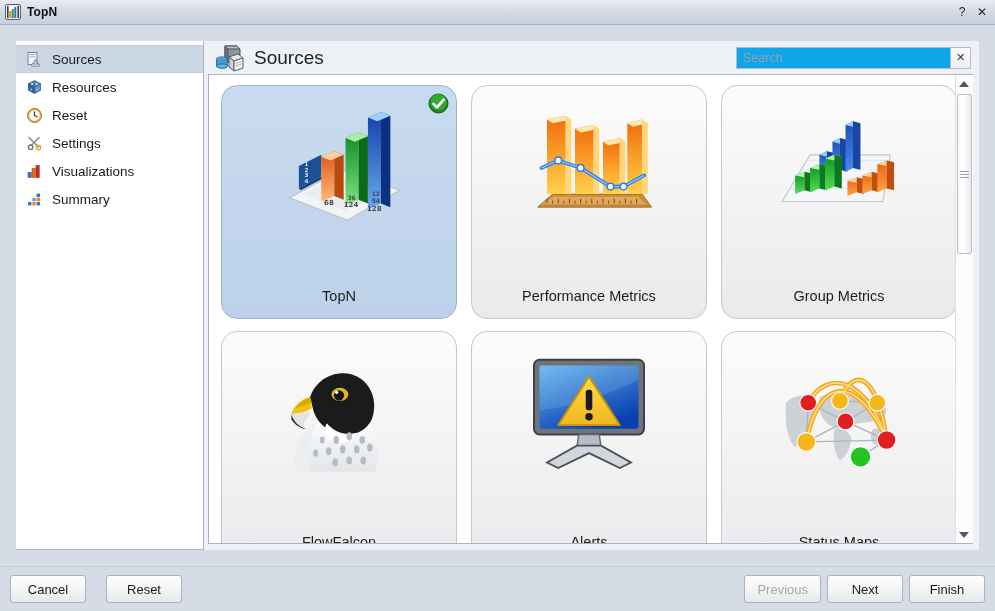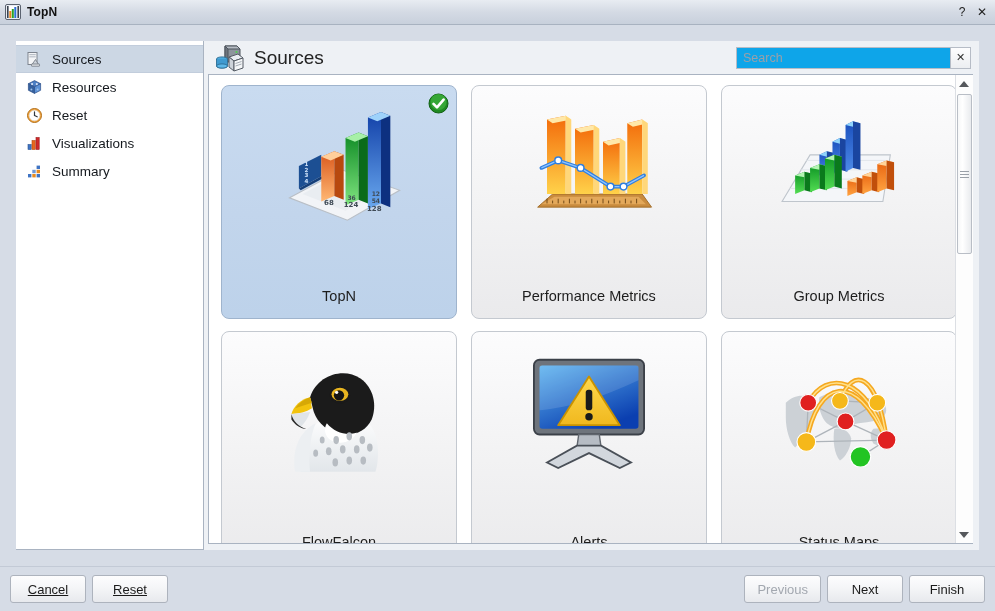--- a/index.html
+++ b/index.html
@@ -137,21 +137,21 @@
   }
   .tiles-grid {
     display: grid;
     grid-template-columns: repeat(3, 236px);
     grid-auto-rows: 234px;
     gap: 12px 14px;
     justify-content: start;
   }
   .tile {
     border: 1px solid #c4c9d0;
-    border-radius: 8px;
+    border-radius: 16px;
     background: linear-gradient(to bottom, #fcfcfd 0%, #f2f2f3 55%, #eaeaec 100%);
     display: flex; flex-direction: column;
     align-items: center; justify-content: center;
     position: relative;
     cursor: default;
     overflow: hidden;
     gap: 35px;
   }
   .tile.selected {
     background: linear-gradient(to bottom, #c9dbf0 0%, #c2d5ec 55%, #bdd2ea 100%);
@@ -226,21 +226,21 @@
     border-radius: 3px;
     background: linear-gradient(to bottom, #fdfdfe 0%, #f4f5f7 48%, #e7e9ed 100%);
     font-size: 13px;
     font-family: "Liberation Sans", sans-serif;
     color: #1b1b1b;
     cursor: default;
     padding: 0 12px;
     display: inline-flex; align-items: center; justify-content: center;
   }
   .btn.disabled { color: #a3a8b0; text-align: center; }
-  .btn-left { display: flex; gap: 6px; text-decoration: underline; }
+  .btn-left { display: flex; gap: 20px; }
   .btn-right { margin-left: auto; display: flex; gap: 6px; }
 </style>
 </head>
 <body>
 
 <div id="app">
 
   <div class="titlebar">
     <span class="title-icon">
       <svg viewBox="0 0 16 16" width="16" height="16">
@@ -298,20 +298,31 @@
             <svg viewBox="0 0 17 17" width="17" height="17">
               <circle cx="8.5" cy="8.5" r="7" fill="#f3a33a" stroke="#b2701b" stroke-width="1"></circle>
               <circle cx="8.5" cy="8.5" r="5.3" fill="#ffffff" stroke="#d8d8d8" stroke-width=".6"></circle>
               <line x1="8.5" y1="8.5" x2="8.5" y2="4.9" stroke="#33393f" stroke-width="1.2" stroke-linecap="round"></line>
               <line x1="8.5" y1="8.5" x2="11.2" y2="9.8" stroke="#33393f" stroke-width="1.2" stroke-linecap="round"></line>
             </svg>
           </span>
           <span>Reset</span>
         </div>
 
+        <div class="side-item">
+          <span class="side-ico">
+            <svg viewBox="0 0 17 17" width="17" height="17">
+              <line x1="3" y1="2.6" x2="12.5" y2="12" stroke="#8d939b" stroke-width="1.6" stroke-linecap="round"></line>
+              <line x1="13" y1="2.6" x2="5.6" y2="10" stroke="#8d939b" stroke-width="1.6" stroke-linecap="round"></line>
+              <circle cx="4.6" cy="12.2" r="2.2" fill="none" stroke="#6f757d" stroke-width="1.4"></circle>
+              <circle cx="12.4" cy="12.5" r="2.2" fill="none" stroke="#f0a32e" stroke-width="1.4"></circle>
+            </svg>
+          </span>
+          <span>Settings</span>
+        </div>
 
         <div class="side-item">
           <span class="side-ico">
             <svg viewBox="0 0 17 17" width="17" height="17">
               <rect x="2" y="9.5" width="3.2" height="5" fill="#3f74c4" stroke="#2a538f" stroke-width=".6"></rect>
               <rect x="6" y="5.5" width="3.2" height="9" fill="#e8681d" stroke="#b24b11" stroke-width=".6"></rect>
               <rect x="10" y="2.5" width="3.2" height="12" fill="#cf2a2a" stroke="#9c1c1c" stroke-width=".6"></rect>
             </svg>
           </span>
           <span>Visualizations</span>

